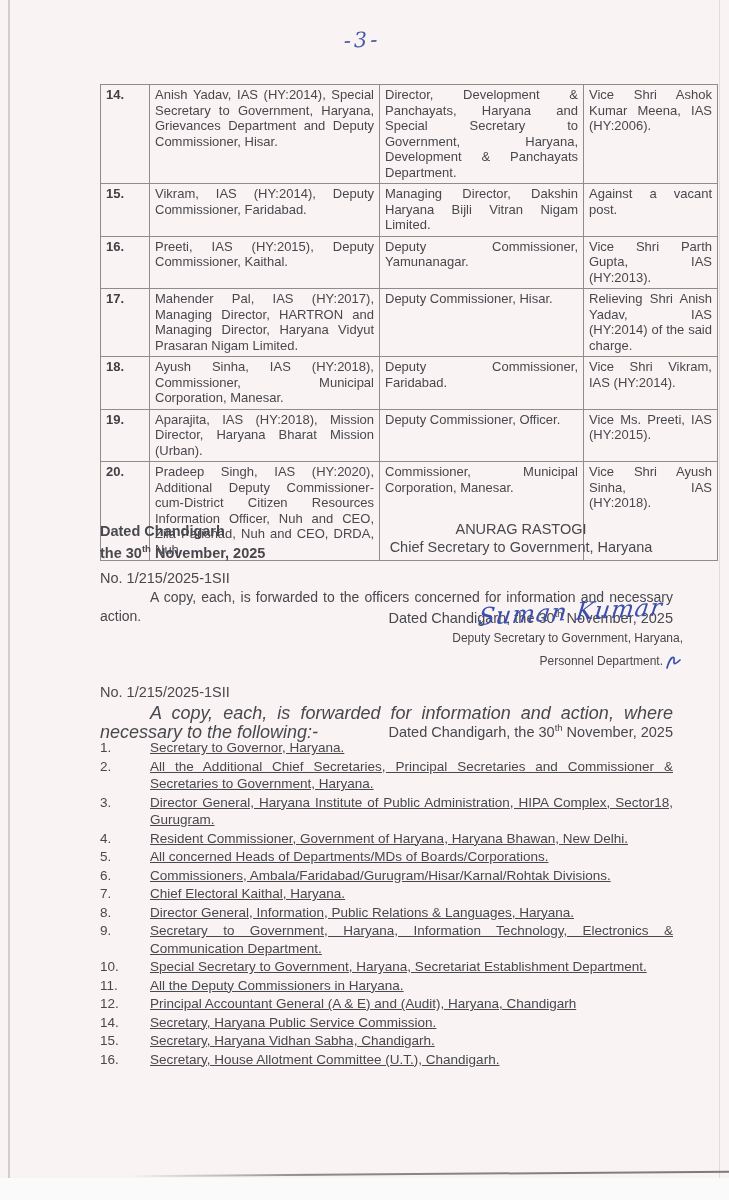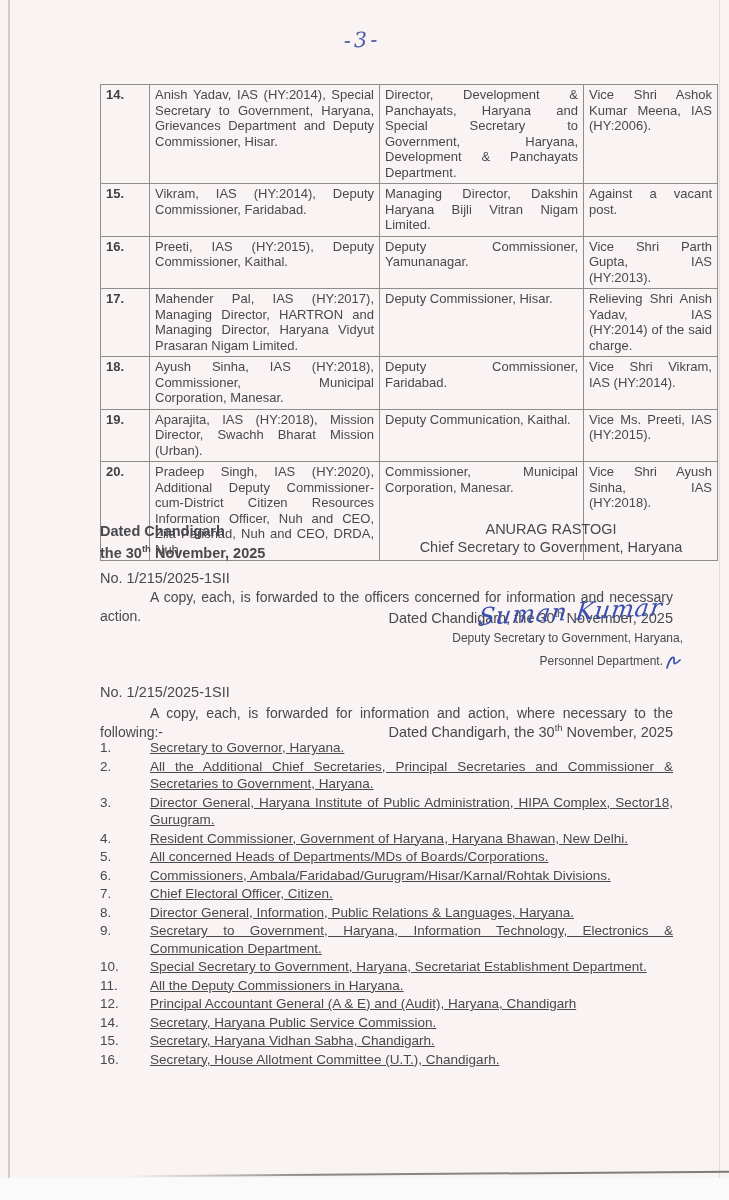--- a/index.html
+++ b/index.html
@@ -34,33 +34,33 @@
     border:1px solid #8f8c8c; vertical-align:top;
     padding:2px 5px 3px 5px; text-align:justify;
   }
   td.sn{width:38px; text-align:center; font-weight:bold; padding:2px 2px; color:#3f3f46;}
   td.officer{width:219px;}
   td.posting{width:193px;}
   td.remarks{width:123px;}
 
   
   .dated-block{position:absolute; left:100px; top:522px; font-size:14.5px; line-height:18px;font-weight:bold;}
-  .authority-block{position:absolute; left:406px; top:520px; width:290px; text-align:center;
+  .authority-block{position:absolute; left:376px; top:520px; width:290px; text-align:center;
     font-size:14.5px; line-height:18px; white-space:nowrap;}
   sup{font-size:9.5px;}
 
   .ref-row1{position:absolute; left:100px; top:567px; width:573px; font-size:14.5px;}
   .ref-row2{position:absolute; left:100px; top:681px; width:573px; font-size:14.5px;}
   .ref-no{position:absolute; left:0; top:3px;}
   .ref-date{position:absolute; right:0; top:0; text-align:right;margin-top:41px;}
 
   .fwd-para1{position:absolute; left:100px; top:588px; width:573px;
     font-size:14px; line-height:19px; text-align:justify; text-indent:50px;}
   .fwd-para2{position:absolute; left:100px; top:704px; width:573px;
-    font-size:14px; line-height:19px; text-align:justify; text-indent:50px;}
+    font-size:18px; line-height:19px; text-align:justify; text-indent:50px;font-style:italic;}
 
   .signature{
     position:absolute; left:468px; top:598px; width:205px; text-align:center;
     font-family:"DejaVu Serif", serif; font-style:italic;
     font-size:24px; color:#3b4fae; letter-spacing:1px;
     transform:rotate(-3deg) skewX(-10deg); white-space:nowrap;
   }
   .signatory-block{position:absolute; left:393px; top:629px; width:290px; text-align:right;
     font-size:12px; line-height:18px; white-space:nowrap;}
   .flourish{position:relative; top:6px; left:1px;}
@@ -109,22 +109,22 @@
         <td class="remarks">Relieving Shri Anish Yadav, IAS (HY:2014) of the said charge.</td>
       </tr>
       <tr>
         <td class="sn">18.</td>
         <td class="officer">Ayush Sinha, IAS (HY:2018), Commissioner, Municipal Corporation, Manesar.</td>
         <td class="posting">Deputy Commissioner, Faridabad.</td>
         <td class="remarks">Vice Shri Vikram, IAS (HY:2014).</td>
       </tr>
       <tr>
         <td class="sn">19.</td>
-        <td class="officer">Aparajita, IAS (HY:2018), Mission Director, Swachh Bharat Mission (Urban).</td>
-        <td class="posting">Deputy Communication, Kaithal.</td>
+        <td class="officer">Aparajita, IAS (HY:2018), Mission Director, Haryana Bharat Mission (Urban).</td>
+        <td class="posting">Deputy Commissioner, Officer.</td>
         <td class="remarks">Vice Ms. Preeti, IAS (HY:2015).</td>
       </tr>
       <tr>
         <td class="sn">20.</td>
         <td class="officer">Pradeep Singh, IAS (HY:2020), Additional Deputy Commissioner-cum-District Citizen Resources Information Officer, Nuh and CEO, Zila Parishad, Nuh and CEO, DRDA, Nuh.</td>
         <td class="posting">Commissioner, Municipal Corporation, Manesar.</td>
         <td class="remarks">Vice Shri Ayush Sinha, IAS (HY:2018).</td>
       </tr>
     </tbody>
   </table>
@@ -182,21 +182,21 @@
     <div class="recipient">
         <span class="num">5.</span>
         <span class="txt">All concerned Heads of Departments/MDs of Boards/Corporations.</span>
       </div>
     <div class="recipient">
         <span class="num">6.</span>
         <span class="txt">Commissioners, Ambala/Faridabad/Gurugram/Hisar/Karnal/Rohtak Divisions.</span>
       </div>
     <div class="recipient">
         <span class="num">7.</span>
-        <span class="txt">Chief Electoral Officer, Citizen.</span>
+        <span class="txt">Chief Electoral Kaithal, Haryana.</span>
       </div>
     <div class="recipient">
         <span class="num">8.</span>
         <span class="txt">Director General, Information, Public Relations &amp; Languages, Haryana.</span>
       </div>
     <div class="recipient">
         <span class="num">9.</span>
         <span class="txt">Secretary to Government, Haryana, Information Technology, Electronics &amp; Communication Department.</span>
       </div>
     <div class="recipient">

